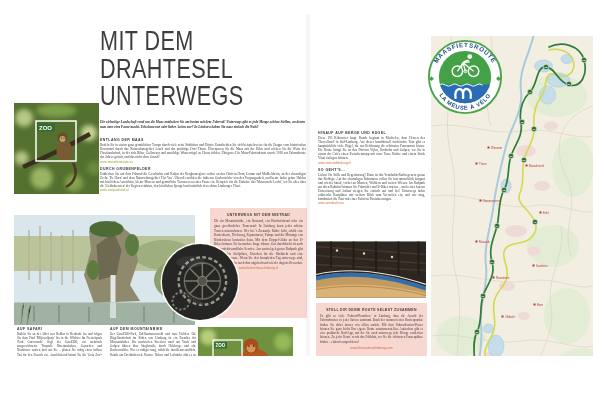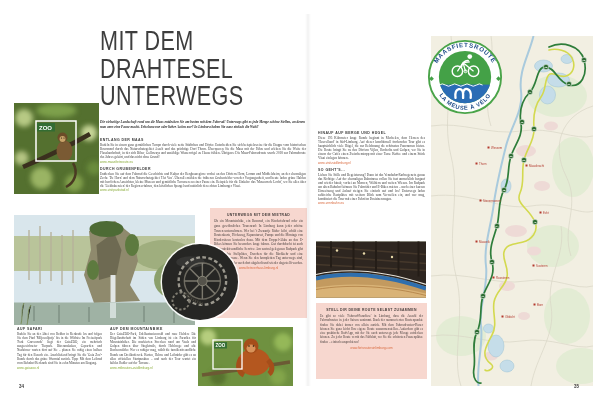--- a/index.html
+++ b/index.html
@@ -1,16 +1,16 @@
 <!DOCTYPE html>
 <html><head>
 <meta charset="utf-8">
 <style>
   html,body{margin:0;padding:0;background:#ffffff;}
-  .canvas{position:relative;width:600px;height:409px;background:#ffffff;overflow:hidden;
+  .canvas{position:relative;width:600px;height:356px;background:#ffffff;overflow:hidden;
           font-family:"Liberation Sans",sans-serif;color:#3d3d3d;}
   .half{position:absolute;transform:scale(.5);transform-origin:0 0;}
   .title{position:absolute;left:100px;top:28px;transform:scaleX(.8);transform-origin:0 0;
          font-family:"Liberation Sans",sans-serif;font-weight:400;color:#3e3e3e;
          font-size:27px;line-height:27.5px;letter-spacing:.5px;white-space:nowrap;}
   .intro{font:italic 700 6.8px/9.2px "Liberation Serif",serif;color:#2b2b2b;text-align:justify;}
   h3.sec{font:700 7px "Liberation Sans",sans-serif;letter-spacing:.9px;color:#3a3a3a;margin:0 0 2.5px 0;}
   p.body{font:400 6.6px/8px "Liberation Serif",serif;color:#3d3d3d;margin:0;text-align:justify;}
   a.link{display:block;font:400 6.4px/8px "Liberation Sans",sans-serif;text-decoration:none;margin:1.5px 0 6px 0;}
   .link.green{color:#8aac3b;}

